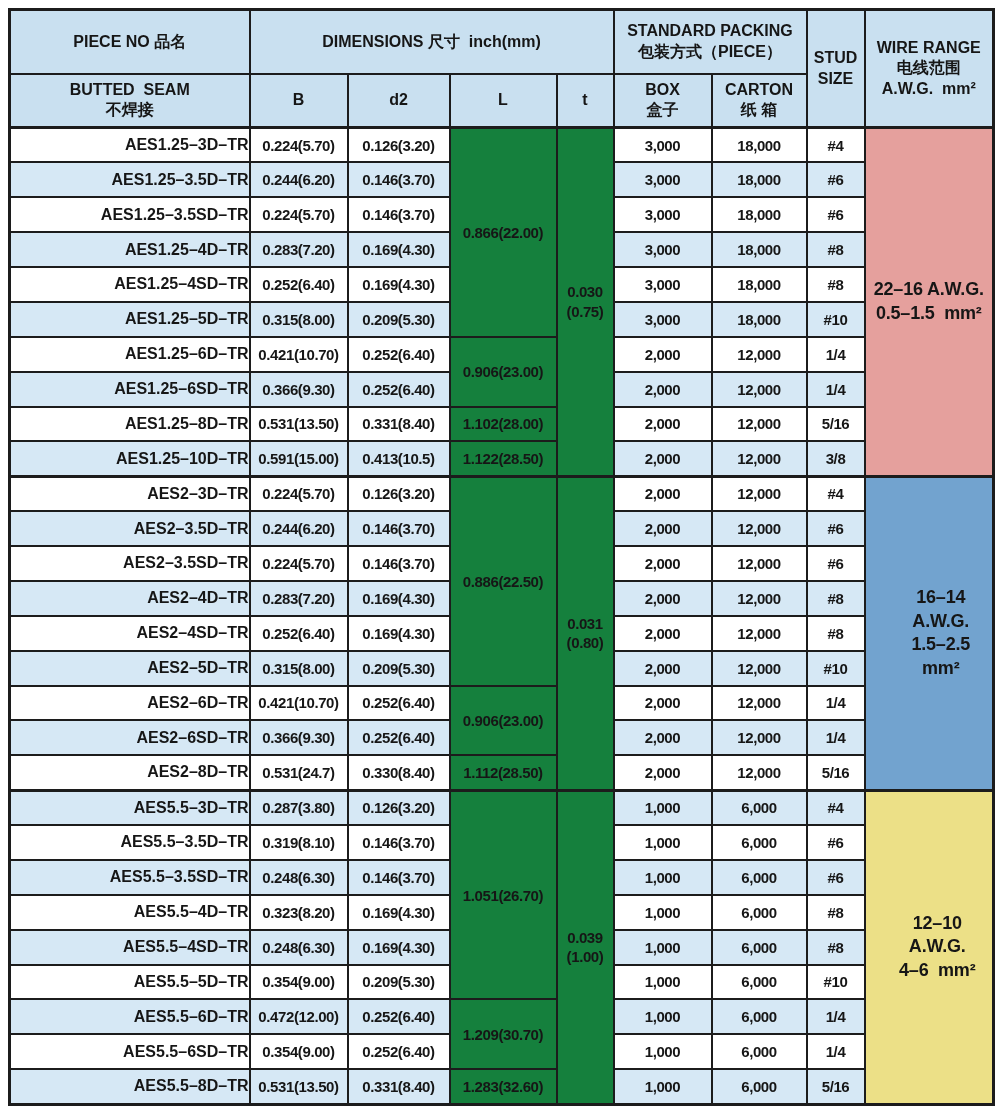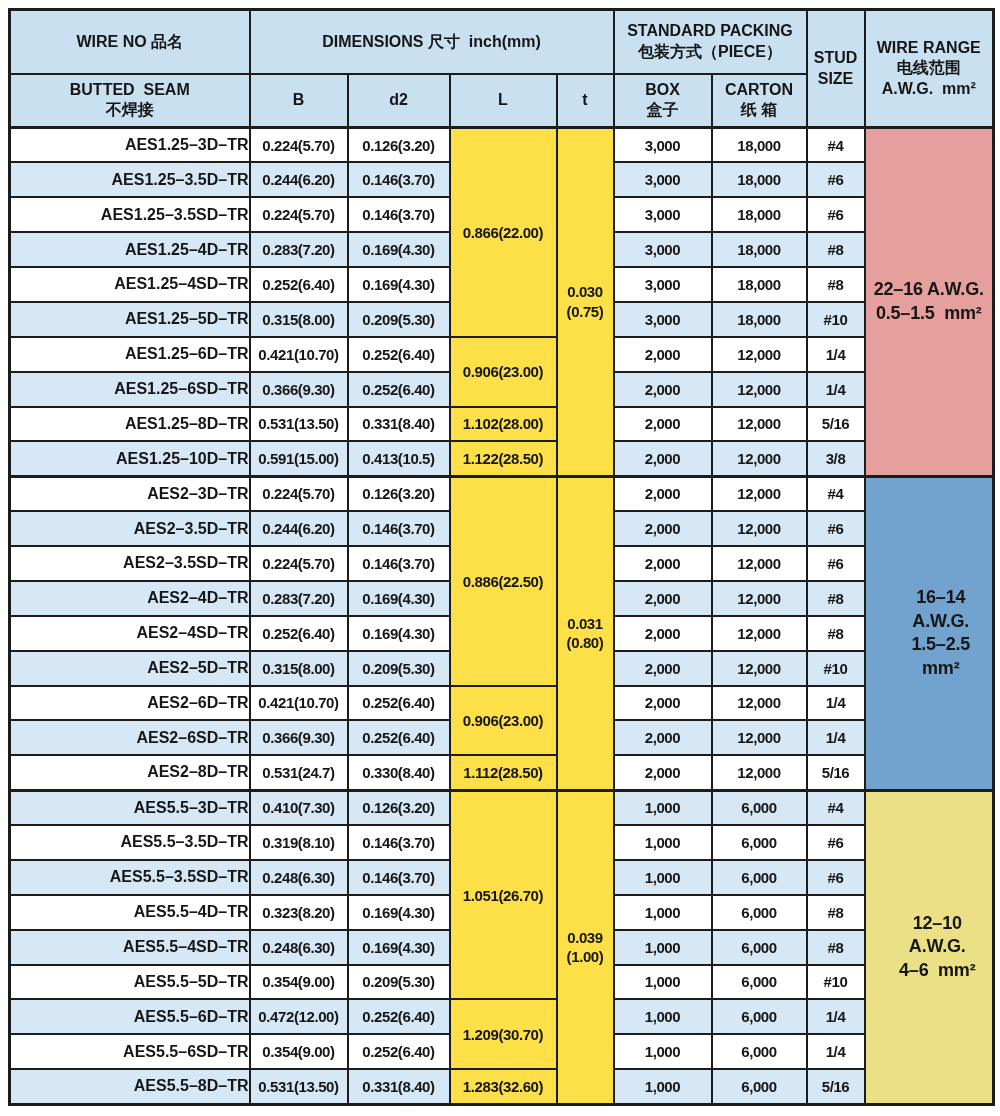--- a/index.html
+++ b/index.html
@@ -43,21 +43,21 @@
     white-space: nowrap;
     background: #ffffff;
   }
   td.item {
     text-align: right;
     padding-left: 36px;
     font-size: 16px;
   }
   td.num { letter-spacing: -0.4px; }
   td.stripe { background: var(--stripe-bg, #d6e8f5); }
-  td.lcell, td.tcell { background: #fde047; text-align: center; }
+  td.lcell, td.tcell { background: #15803d; text-align: center; }
   td.tcell div, td.wire div { line-height: 1.3; }
   td.wire { font-size: 18px; letter-spacing: -0.2px; }
   tr td.gs, tr th.gs { border-top: 3px solid var(--border, #1c1c1c); }
   tbody tr.group-start td { border-top: 3px solid var(--border, #1c1c1c); }
   thead tr.h2 th { border-bottom: 3px solid var(--border, #1c1c1c); }
 </style>
 </head>
 <body>
 
 <div class="page">
@@ -68,21 +68,21 @@
         <col style="width:102px">
       <col style="width:107px">
         <col style="width:57px">
         <col style="width:98px">
       <col style="width:95px">
         <col style="width:58px">
         <col style="width:129px">
     </colgroup>
     <thead>
       <tr class="h1">
-        <th><span class="pre">WIRE NO 品名</span></th>
+        <th><span class="pre">PIECE NO 品名</span></th>
         <th colspan="4"><span class="pre">DIMENSIONS 尺寸  inch(mm)</span></th>
         <th colspan="2">
           <div class="pre">STANDARD PACKING</div>
           <div class="pre">包装方式（PIECE）</div>
         </th>
         <th rowspan="2">
           <div class="pre">STUD</div>
           <div class="pre">SIZE</div>
         </th>
         <th rowspan="2">
@@ -281,21 +281,21 @@
           <td class="item">AES2–8D–TR</td>
           <td class="num">0.531(24.7)</td>
           <td class="num">0.330(8.40)</td>
           <td class="num lcell">1.112(28.50)</td>
           <td class="num">2,000</td>
           <td class="num">12,000</td>
           <td class="num">5/16</td>
         </tr>
         <tr class="group-start">
           <td class="item stripe">AES5.5–3D–TR</td>
-          <td class="num stripe">0.410(7.30)</td>
+          <td class="num stripe">0.287(3.80)</td>
           <td class="num stripe">0.126(3.20)</td>
           <td class="num lcell gs" rowspan="6">1.051(26.70)</td>
           <td class="num tcell gs" rowspan="9">
             <div>0.039</div>
             <div>(1.00)</div>
           </td>
           <td class="num stripe">1,000</td>
           <td class="num stripe">6,000</td>
           <td class="num stripe">#4</td>
           <td class="wire gs" rowspan="9" style="background: rgb(236, 224, 135); padding-left: 17px;">

